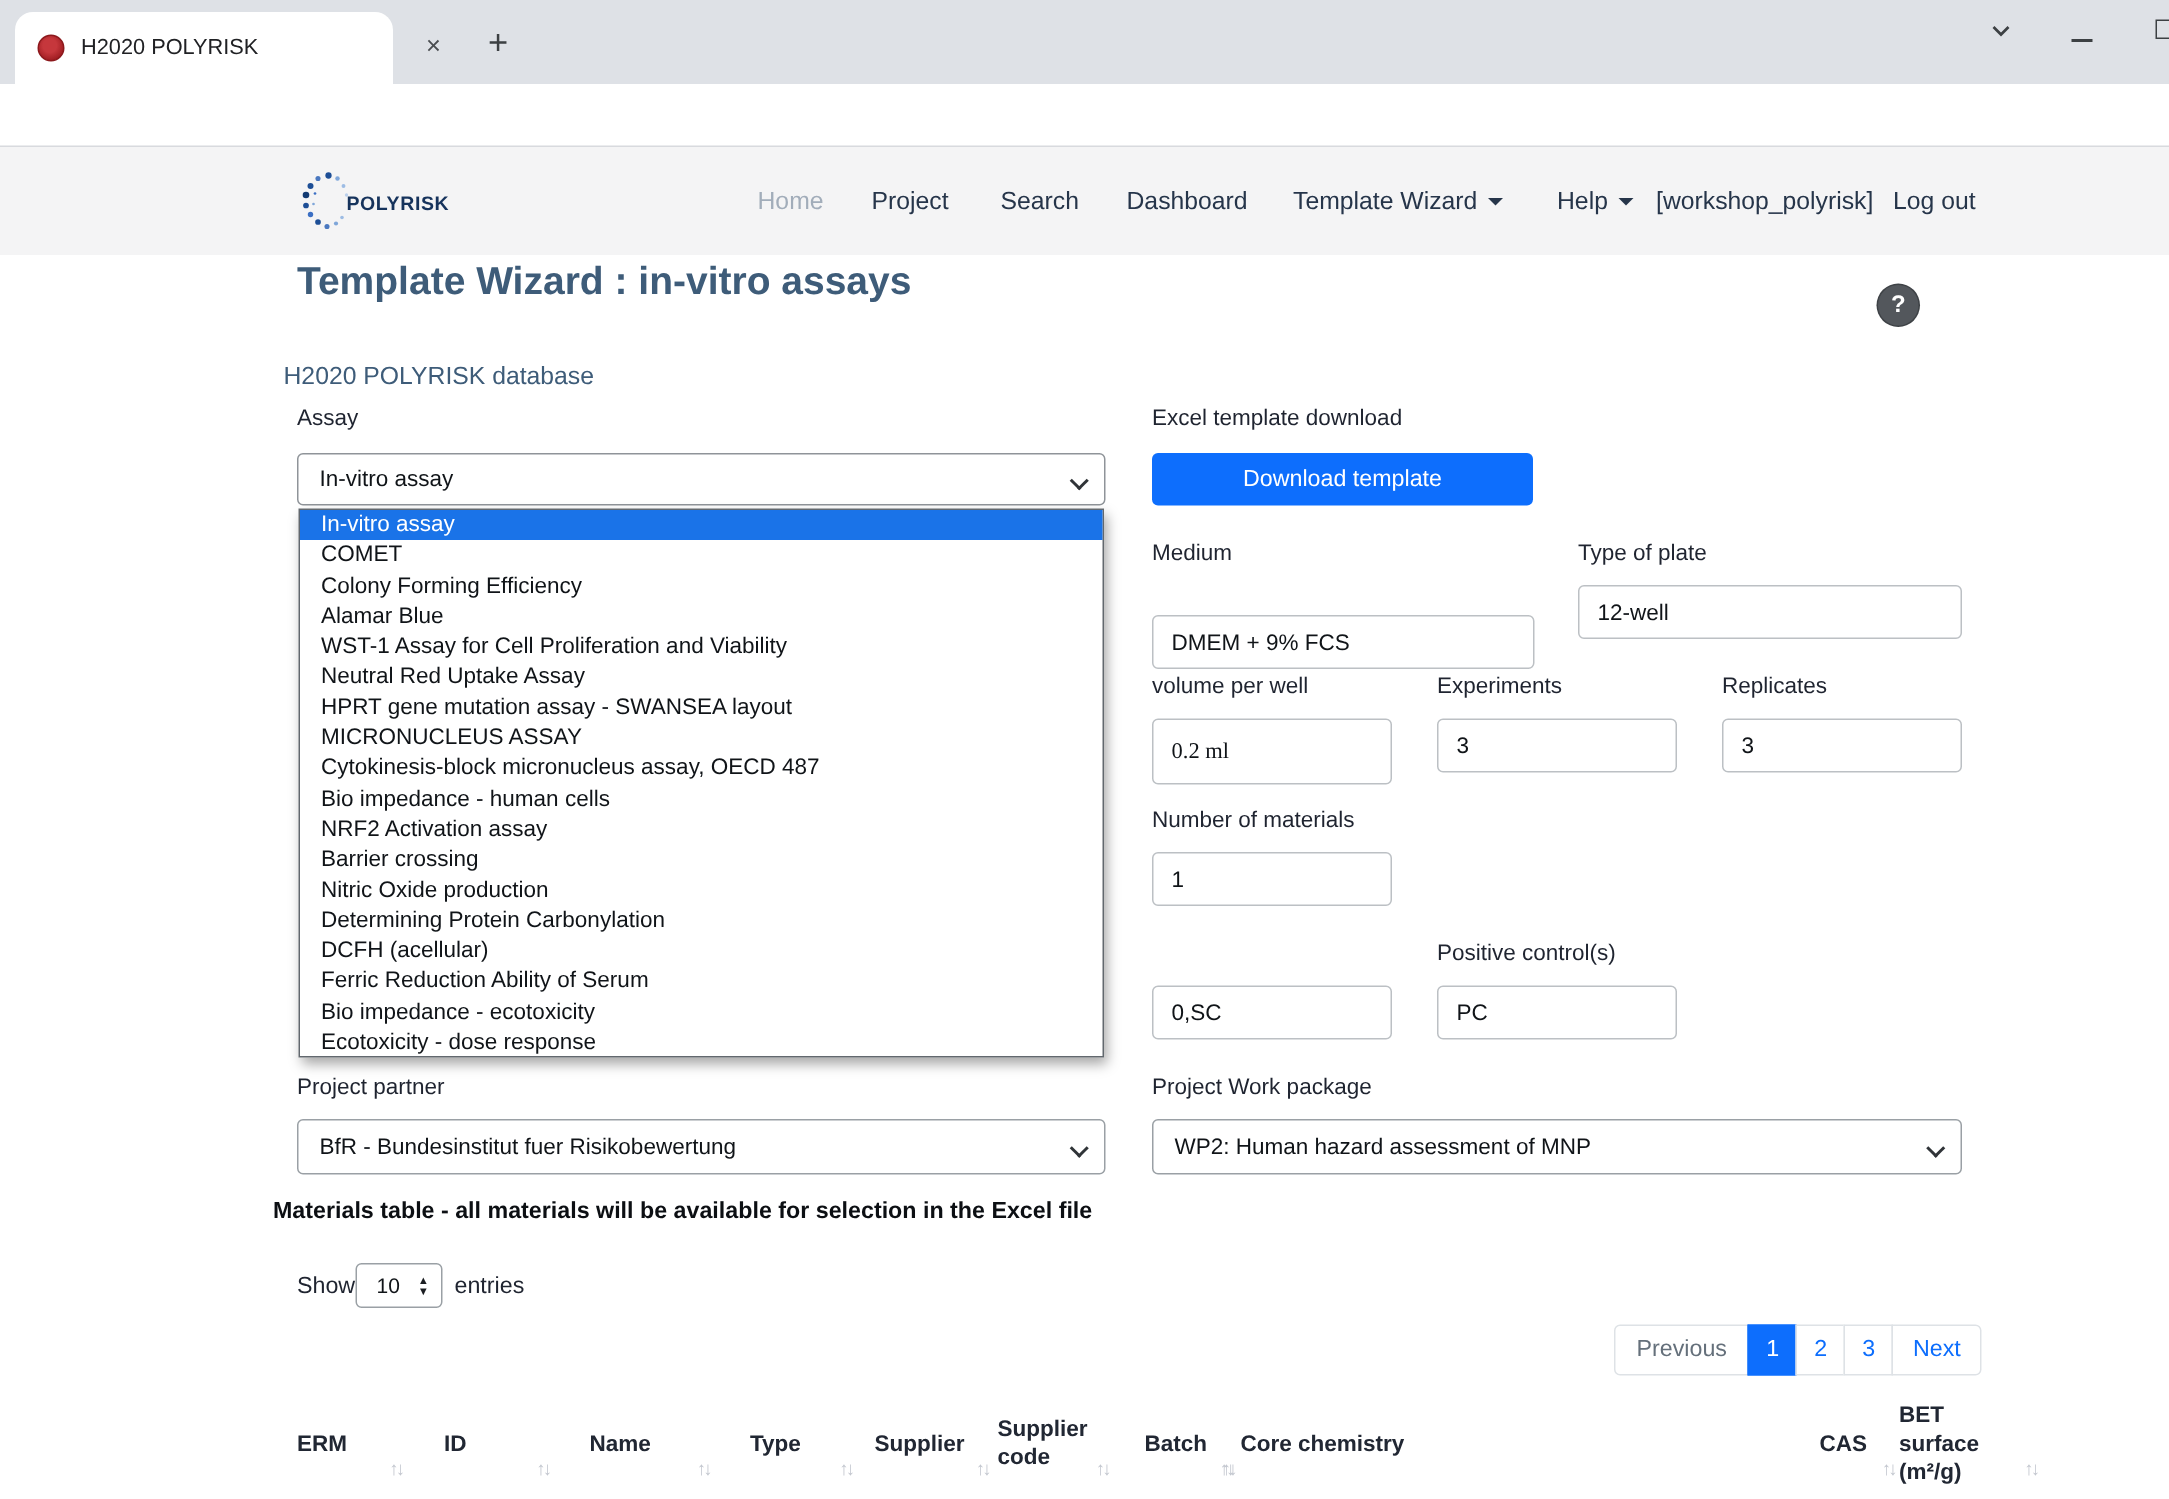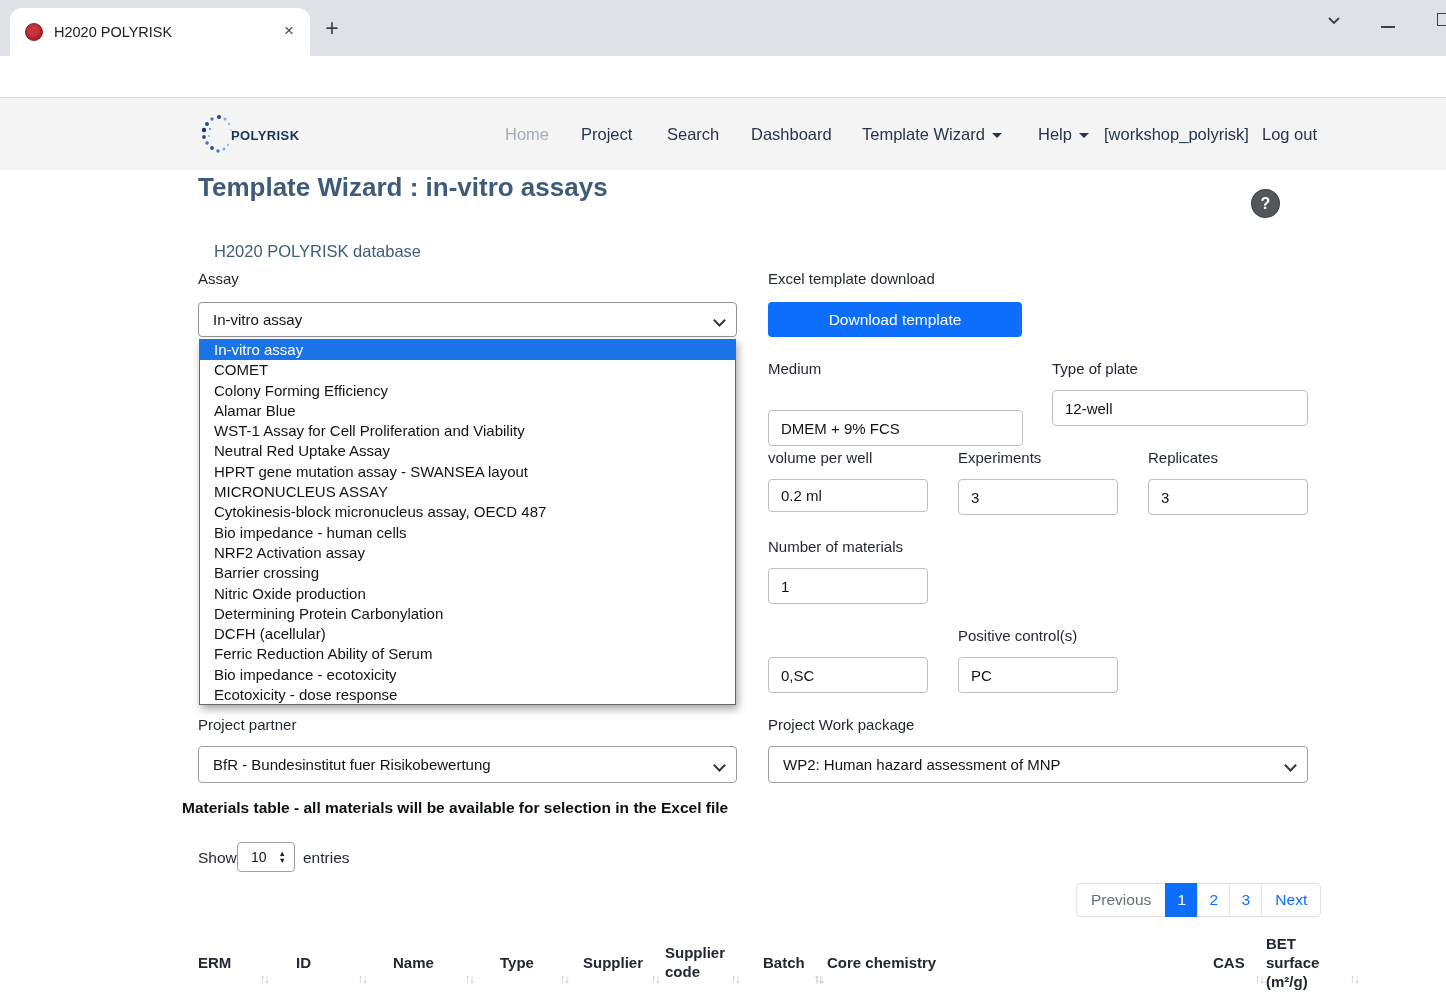--- a/index.html
+++ b/index.html
@@ -6,21 +6,21 @@
   html,body { width:1446px; height:999px; }
   body {
     font-family: "Liberation Sans", sans-serif;
     background:#fff; position:relative; overflow:hidden;
     color:#212529;
   }
   .abs { position:absolute; }
 
   
   .tabstrip { left:0; top:0; width:1446px; height:56px; background:#dee1e6; }
-  .tab { left:10px; top:8px; width:300px; height:48px; background:#fff;
+  .tab { left:10px; top:8px; width:252px; height:48px; background:#fff;
          border-radius:12px 12px 0 0; }
   .favicon { left:15px; top:15px; width:18px; height:18px; border-radius:50%;
              background: radial-gradient(circle at 45% 40%, #c6373c 0 35%, #a01d22 75%);
              border:1px solid #8c181c; }
   .tab-title { left:44px; top:16px; font-size:14.5px; color:#202124; white-space:nowrap; }
   .tab-close { left:268px; top:12px; font-size:17px; color:#4a4d51; width:22px; height:22px;
                text-align:center; line-height:22px; }
   .newtab { left:318px; top:14px; font-size:23px; color:#3c4043; width:28px; height:28px;
             text-align:center; line-height:28px; }
   .win-chevron { left:1322px; top:8px; }
@@ -47,21 +47,21 @@
   .navlink.muted { color:#a2adba; }
   .caret-down { display:inline-block; width:0; height:0; border-left:5px solid transparent;
                 border-right:5px solid transparent; border-top:5px solid #26354a;
                 margin-left:7px; vertical-align:middle; }
 
   
   .page-title { left:198px; top:172px; font-size:26px; font-weight:600; color:#3e5c79; }
   .help-circle { left:1252px; top:190px; width:27px; height:27px; border-radius:50%;
                  background:#53575c; color:#fff; font-weight:700; font-size:16px;
                  text-align:center; line-height:27px; box-shadow:0 0 0 1px #3e4246; }
-  .db-label { left:214px; top:242px; font-size:16.5px; color:#3e5c79; }
+  .db-label { left:189px; top:242px; font-size:16.5px; color:#3e5c79; }
   .field-label { font-size:15px; color:#1f2430; white-space:nowrap; }
 
   .sel { background:#fff; border:1px solid #8f9499; border-radius:4px; }
   .sel .sel-text { position:absolute; left:14px; top:0; bottom:0; display:flex;
                    align-items:center; font-size:15px; color:#101418; white-space:nowrap; }
   .chev { position:absolute; right:12px; top:50%; margin-top:-4px; width:9px; height:9px; }
   .chev:before { content:""; position:absolute; left:0; top:0; width:7px; height:7px;
                  border-right:2px solid #303438; border-bottom:2px solid #303438;
                  transform:rotate(45deg); }
 
@@ -226,21 +226,21 @@
 <div class="abs inputbox" style="left:768px; top:390px; width:255px; height:36px;margin-top:20px;">
     <span class="in-text">DMEM + 9% FCS</span>
   </div>
 
 <div class="abs field-label" style="left:1052px; top:360px;">Type of plate</div>
 <div class="abs inputbox" style="left:1052px; top:390px; width:256px; height:36px;text-decoration:underline;">
     <span class="in-text">12-well</span>
   </div>
 
 <div class="abs field-label" style="left:768px; top:449px;">volume per well</div>
-<div class="abs inputbox" style="left:768px; top:479px; width:160px; height:33px;">
+<div class="abs inputbox" style="left:768px; top:479px; width:160px; height:44px;font-family:Liberation Serif, serif;">
     <span class="in-text">0.2 ml</span>
   </div>
 
 <div class="abs field-label" style="left:958px; top:449px;">Experiments</div>
 <div class="abs inputbox" style="left:958px; top:479px; width:160px; height:36px;">
     <span class="in-text">3</span>
   </div>
 
 <div class="abs field-label" style="left:1148px; top:449px;">Replicates</div>
 <div class="abs inputbox" style="left:1148px; top:479px; width:160px; height:36px;">

